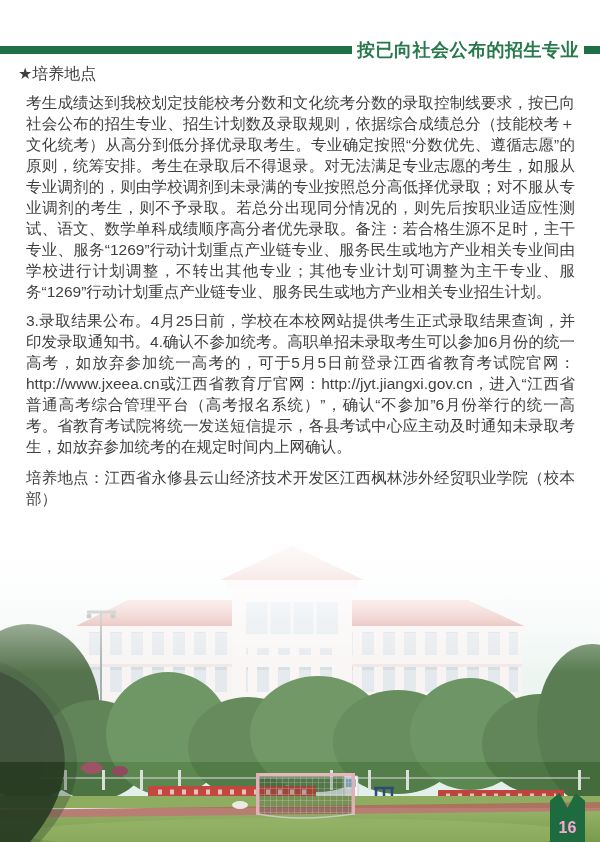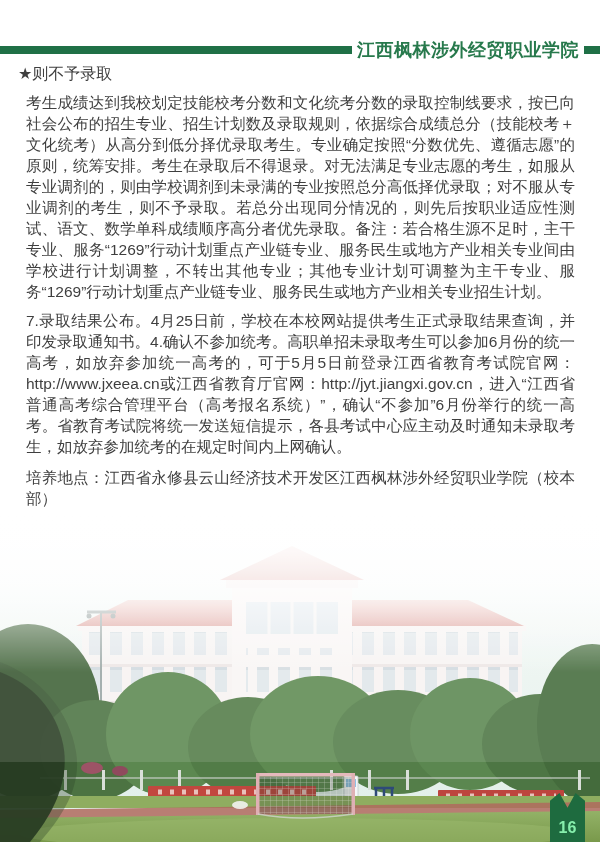--- a/index.html
+++ b/index.html
@@ -27,38 +27,38 @@
   
   .photo { position:absolute; left:0; bottom:0; width:600px; height:330px; }
   .photo svg { display:block; }
   
   .badge {
     position:absolute; right:15px; bottom:0; width:35px; height:49px;
     background:#1e6b3f;
     clip-path:polygon(0 16%, 27% 0, 50% 30%, 73% 0, 100% 16%, 100% 100%, 0 100%);
     display:flex; align-items:flex-end; justify-content:center;
     box-sizing:border-box; padding-bottom:6px;
-    color:#86efac; font-size:16px; font-weight:bold; line-height:1;
+    color:#f9a8d4; font-size:16px; font-weight:bold; line-height:1;
   }
 </style>
 </head>
 <body>
 
 <div class="page">
 
   <div class="header">
     <div class="rule rule-left"></div>
-    <div class="school-name">江西枫林涉外经贸职业学院</div>
+    <div class="school-name">按已向社会公布的招生专业</div>
     <div class="rule rule-right"></div>
   </div>
 
   <div class="content">
-    <h2 class="title">★则不予录取</h2>
+    <h2 class="title">★培养地点</h2>
     <p>考生成绩达到我校划定技能校考分数和文化统考分数的录取控制线要求，按已向社会公布的招生专业、招生计划数及录取规则，依据综合成绩总分（技能校考＋文化统考）从高分到低分择优录取考生。专业确定按照“分数优先、遵循志愿”的原则，统筹安排。考生在录取后不得退录。对无法满足专业志愿的考生，如服从专业调剂的，则由学校调剂到未录满的专业按照总分高低择优录取；对不服从专业调剂的考生，则不予录取。若总分出现同分情况的，则先后按职业适应性测试、语文、数学单科成绩顺序高分者优先录取。备注：若合格生源不足时，主干专业、服务“1269”行动计划重点产业链专业、服务民生或地方产业相关专业间由学校进行计划调整，不转出其他专业；其他专业计划可调整为主干专业、服务“1269”行动计划重点产业链专业、服务民生或地方产业相关专业招生计划。</p>
-    <p>7.录取结果公布。4月25日前，学校在本校网站提供考生正式录取结果查询，并印发录取通知书。4.确认不参加统考。高职单招未录取考生可以参加6月份的统一高考，如放弃参加统一高考的，可于5月5日前登录江西省教育考试院官网：http://www.jxeea.cn或江西省教育厅官网：http://jyt.jiangxi.gov.cn，进入“江西省普通高考综合管理平台（高考报名系统）”，确认“不参加”6月份举行的统一高考。省教育考试院将统一发送短信提示，各县考试中心应主动及时通知未录取考生，如放弃参加统考的在规定时间内上网确认。</p>
+    <p>3.录取结果公布。4月25日前，学校在本校网站提供考生正式录取结果查询，并印发录取通知书。4.确认不参加统考。高职单招未录取考生可以参加6月份的统一高考，如放弃参加统一高考的，可于5月5日前登录江西省教育考试院官网：http://www.jxeea.cn或江西省教育厅官网：http://jyt.jiangxi.gov.cn，进入“江西省普通高考综合管理平台（高考报名系统）”，确认“不参加”6月份举行的统一高考。省教育考试院将统一发送短信提示，各县考试中心应主动及时通知未录取考生，如放弃参加统考的在规定时间内上网确认。</p>
     <p class="location">培养地点：江西省永修县云山经济技术开发区江西枫林涉外经贸职业学院（校本部）</p>
   </div>
 
   <div class="photo">
     <svg viewBox="0 0 600 330" width="600" height="330" xmlns="http://www.w3.org/2000/svg">
       <defs>
         <linearGradient id="sky" x1="0" y1="0" x2="0" y2="1">
           <stop offset="0" stop-color="#ffffff"></stop>
           <stop offset="0.5" stop-color="#ebf4f0"></stop>
           <stop offset="1" stop-color="#e0eee8"></stop>

